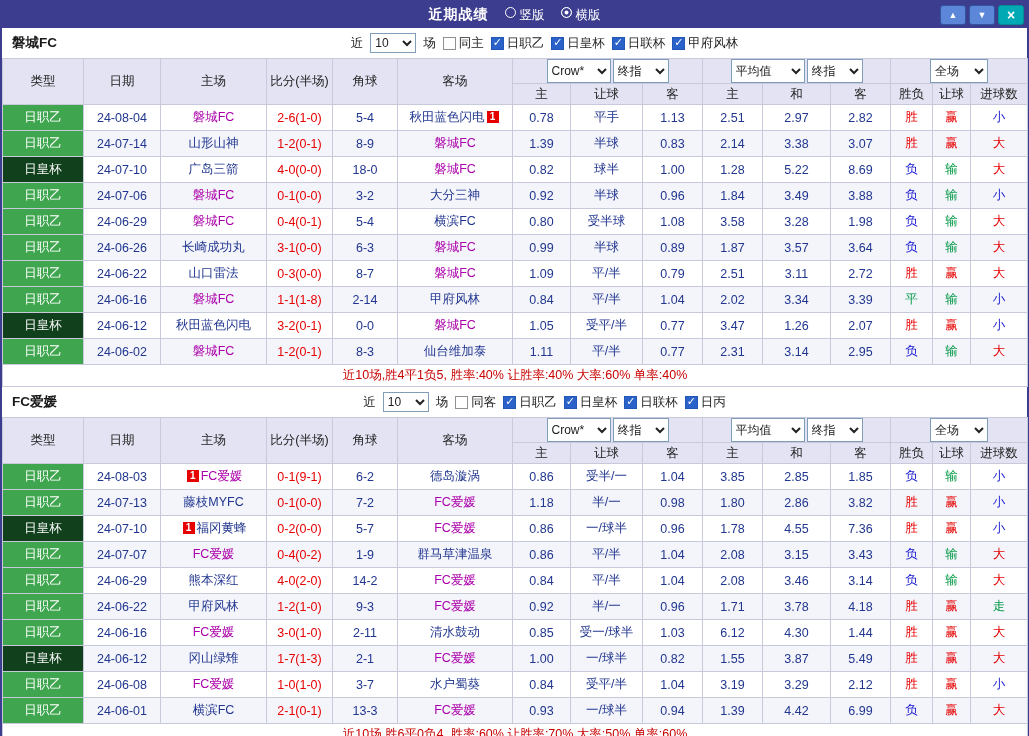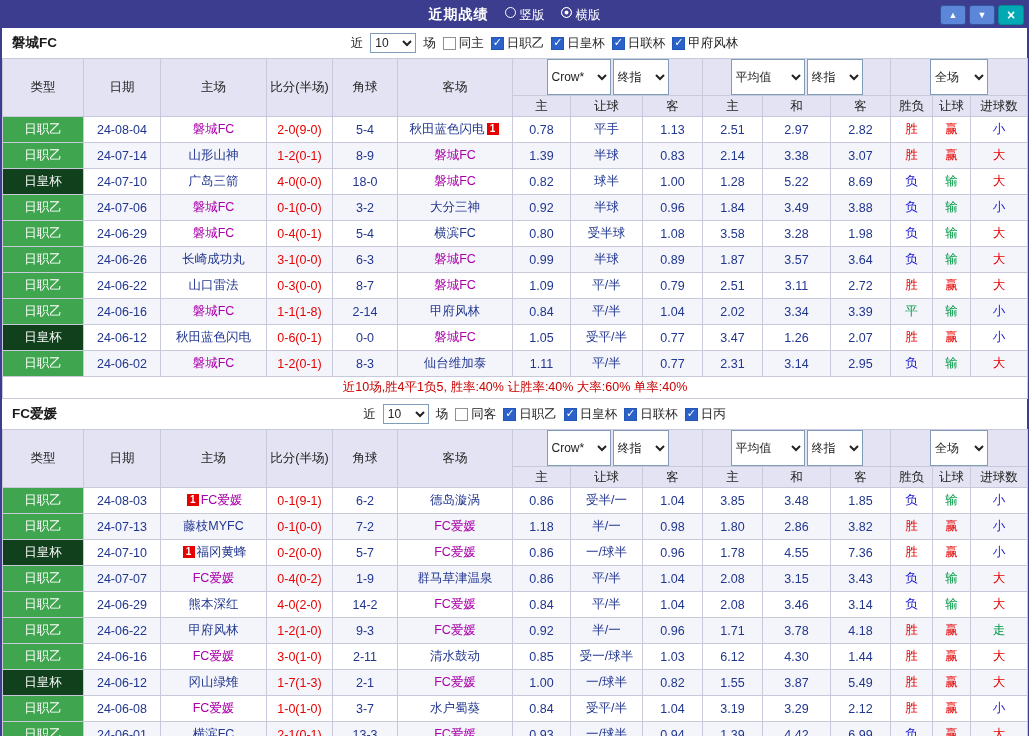--- a/index.html
+++ b/index.html
@@ -22,21 +22,21 @@
   .filter-item{display:flex;align-items:center;gap:3px;cursor:pointer}
   select{font-family:inherit;font-size:12px;height:20px;border:1px solid #7f9db9;background:#fff;color:#222}
   .count-select{width:46px}
   .cb{width:13px;height:13px;border:1px solid #919191;background:#fff;display:inline-block;position:relative;box-sizing:border-box}
   .cb[data-checked="true"]{background:#2a62c9;border-color:#2257b5}
   .cb[data-checked="true"]::after{content:"✓";position:absolute;left:1px;top:-2px;color:#fff;font-size:11px;font-weight:bold}
   
   table{border-collapse:collapse;table-layout:fixed;width:1025px;font-size:12.5px}
   th,td{border:1px solid #c9c9dc;text-align:center;overflow:hidden;white-space:nowrap;padding:0}
   thead th{background:#e3e3f3;color:#222;font-weight:normal;height:20px;font-size:12.5px}
-  thead select{height:36px;margin:0 1px;vertical-align:middle}
+  thead select{height:24px;margin:0 1px;vertical-align:middle}
   .sel-crow{width:64px}.sel-final{width:56px}.sel-avg{width:74px}.sel-full{width:58px}
   tbody td{height:25px;color:#20368f}
   tbody tr:nth-child(even) td{background:#f4f4fb}
   td.league{color:#fff}
   td.league.green{background:var(--league-green,#3fa64f)}
   td.league.dark{background:var(--league-dark,#11401c)}
   td.score{color:#e60000}
   .team-focus{color:var(--focus-team,#aa00aa)}
   .badge{display:inline-block;min-width:12px;height:12px;background:#e60000;color:#fff;font-size:10px;line-height:12px;font-weight:bold;margin:0 2px;vertical-align:1px}
   tfoot td{height:21px;color:#c80000;background:#fff;font-size:12.5px}
@@ -140,21 +140,21 @@
           <th>胜负</th>
           <th>让球</th>
           <th>进球数</th>
         </tr>
       </thead>
       <tbody>
           <tr>
             <td class="league green">日职乙</td>
             <td>24-08-04</td>
             <td><span class="team-focus">磐城FC</span></td>
-            <td class="score">2-0(9-0)</td>
+            <td class="score">2-6(1-0)</td>
             <td>5-4</td>
             <td><span class="">秋田蓝色闪电</span><span class="badge">1</span></td>
             <td>0.78</td>
             <td>平手</td>
             <td>1.13</td>
             <td>2.51</td>
             <td>2.97</td>
             <td>2.82</td>
             <td style="color:#e60000">胜</td>
             <td style="color:#e60000">赢</td>
@@ -276,21 +276,21 @@
             <td>3.34</td>
             <td>3.39</td>
             <td style="color:#009944">平</td>
             <td style="color:#009944">输</td>
             <td style="color:#1515d0">小</td>
           </tr>
           <tr>
             <td class="league dark">日皇杯</td>
             <td>24-06-12</td>
             <td><span class="">秋田蓝色闪电</span></td>
-            <td class="score">0-6(0-1)</td>
+            <td class="score">3-2(0-1)</td>
             <td>0-0</td>
             <td><span class="team-focus">磐城FC</span></td>
             <td>1.05</td>
             <td>受平/半</td>
             <td>0.77</td>
             <td>3.47</td>
             <td>1.26</td>
             <td>2.07</td>
             <td style="color:#e60000">胜</td>
             <td style="color:#e60000">赢</td>
@@ -404,21 +404,21 @@
             <td class="league green">日职乙</td>
             <td>24-08-03</td>
             <td><span class="badge">1</span><span class="team-focus">FC爱媛</span></td>
             <td class="score">0-1(9-1)</td>
             <td>6-2</td>
             <td><span class="">德岛漩涡</span></td>
             <td>0.86</td>
             <td>受半/一</td>
             <td>1.04</td>
             <td>3.85</td>
-            <td>3.48</td>
+            <td>2.85</td>
             <td>1.85</td>
             <td style="color:#1515d0">负</td>
             <td style="color:#009944">输</td>
             <td style="color:#1515d0">小</td>
           </tr>
           <tr>
             <td class="league green">日职乙</td>
             <td>24-07-13</td>
             <td><span class="">藤枝MYFC</span></td>
             <td class="score">0-1(0-0)</td>

